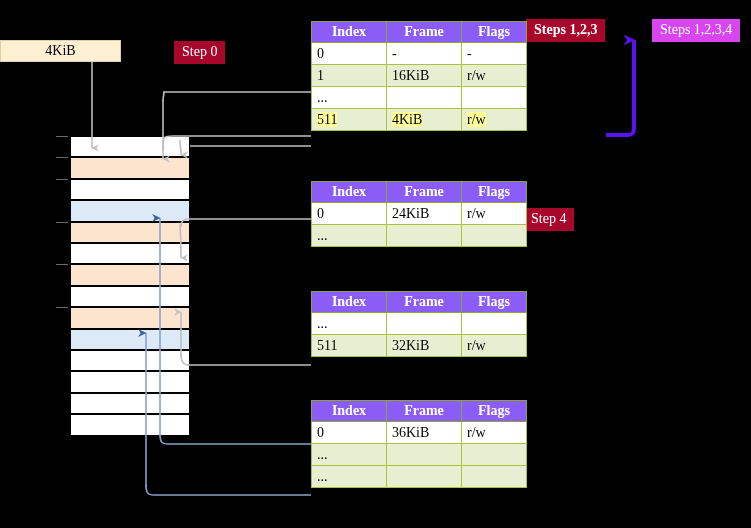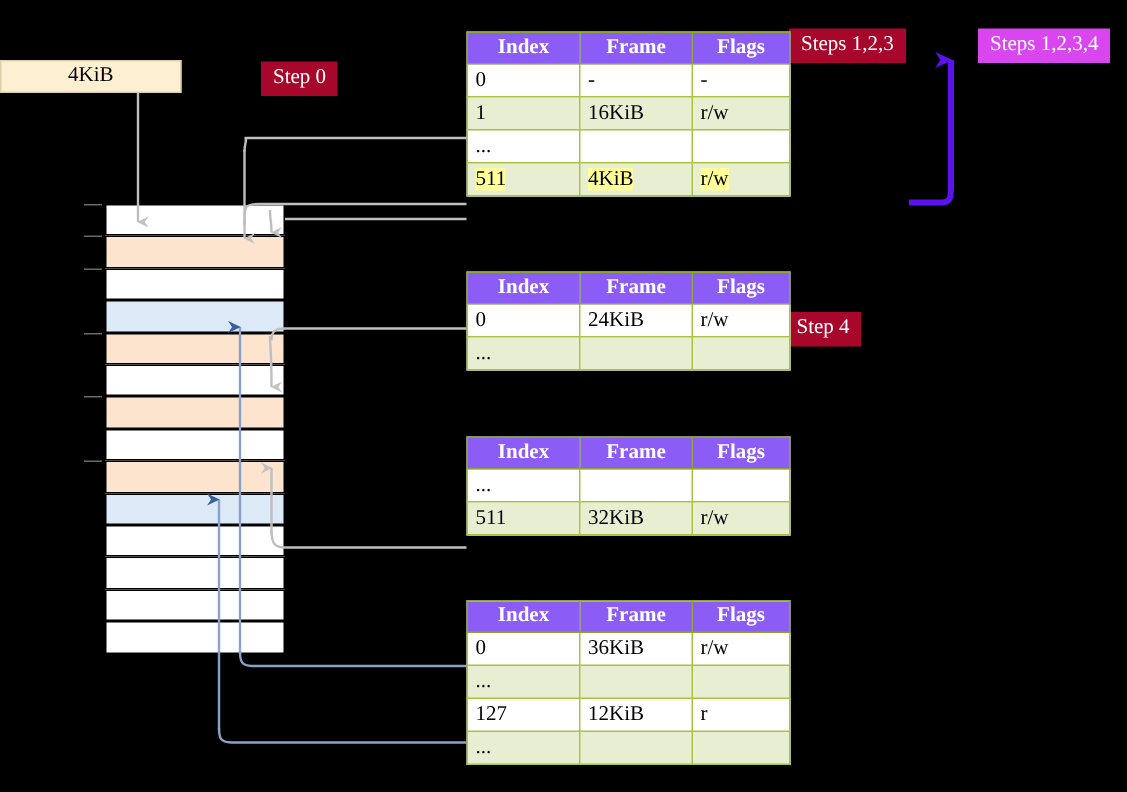--- a/index.html
+++ b/index.html
@@ -45,21 +45,21 @@
 
   
   #wires{position:absolute;left:0;top:0;width:751px;height:528px;
          pointer-events:none;}
 </style>
 </head>
 <body>
 
 <div class="badge red" id="badge-step0" style="left:174px;top:41px;">Step 0</div>
 
-<div class="badge red" id="badge-steps123" style="left:526px;top:19px;">Steps 1,2,3</div>
+<div class="badge red" id="badge-steps123" style="left:526px;top:19px;font-weight:bold;">Steps 1,2,3</div>
 
 <div class="badge purple" id="badge-steps1234" style="left:652px;top:19px;">Steps 1,2,3,4</div>
 
 <div class="badge red" id="badge-step4" style="left:523px;top:160px;margin-top:48px;">Step 4</div>
 
 <div class="abs" id="kib-box">
   <span>4KiB</span>
 </div>
 
 <div class="abs" id="mem">
@@ -170,25 +170,20 @@
       <tr class="white">
         <td class="colIndex">0</td>
         <td class="colFrame">36KiB</td>
         <td class="colFlags">r/w</td>
       </tr>
       <tr class="alt">
         <td class="colIndex">...</td>
         <td class="colFrame">&nbsp;</td>
         <td class="colFlags">&nbsp;</td>
       </tr>
-      <tr class="white">
-        <td class="colIndex">127</td>
-        <td class="colFrame">12KiB</td>
-        <td class="colFlags">r</td>
-      </tr>
       <tr class="alt">
         <td class="colIndex">...</td>
         <td class="colFrame">&nbsp;</td>
         <td class="colFlags">&nbsp;</td>
       </tr>
     </tbody>
   </table>
 
 <svg id="wires" viewBox="0 0 751 528" xmlns="http://www.w3.org/2000/svg">
   <defs>

